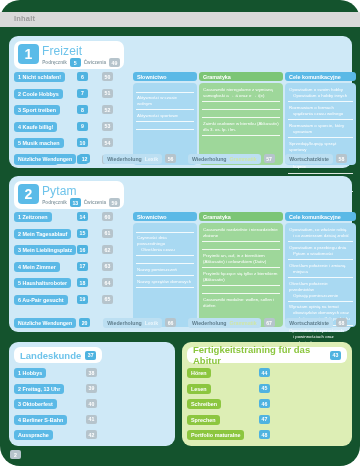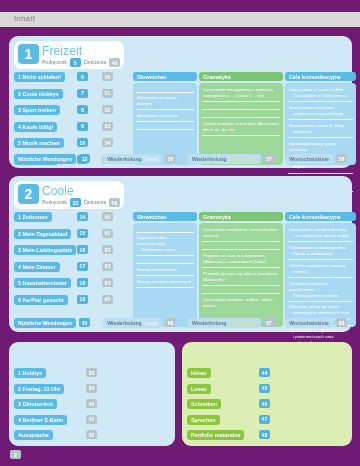--- a/index.html
+++ b/index.html
@@ -2,21 +2,21 @@
 <html><head>
 <meta charset="utf-8">
 <style>
   * { box-sizing: border-box; margin: 0; padding: 0; }
   html, body {
     width: 360px; height: 466px;
     background: #ffffff;
     font-family: "Liberation Sans", sans-serif;
     overflow: hidden;
   }
-  .page { position: relative; width: 360px; height: 466px; background:#701a75; }
+  .page { position: relative; width: 360px; height: 466px; background:#14532d;border-radius:20px; }
 
   
   .topbar {
     position: absolute; left: 0; top: 12px; width: 360px; height: 15px;
     background: #d9d9d9;
   }
   .topbar-label {
     position: absolute; left: 14px; top: 14px;
     font-size: 7.5px; font-weight: bold; color: #9a9a9a;
     letter-spacing: .2px;
@@ -276,21 +276,21 @@
       <div class="foot-item">
         <span class="foot-tag pale">Wortschatzkiste</span>
         <span class="chip grey">58</span>
       </div>
     </div>
   </div>
 
   <div class="unit blue unit2">
     <div class="unit-head">
       <div class="unit-num">2</div>
-      <div class="unit-title">Coole</div>
+      <div class="unit-title">Pytam</div>
       <div class="head-meta">
         <span>Podręcznik</span>
         <span class="chip cyan">13</span>
         <span>Ćwiczenia</span>
         <span class="chip grey">59</span>
       </div>
     </div>
 
     <div class="rows">
       <div class="row">
@@ -384,20 +384,24 @@
       </div>
       <span class="sp3"></span>
       <div class="foot-item">
         <span class="foot-tag pale">Wortschatzkiste</span>
         <span class="chip grey">68</span>
       </div>
     </div>
   </div>
 
   <div class="panel landeskunde">
+    <div class="panel-head">
+      <span class="panel-title">Landeskunde</span>
+      <span class="chip cyan">37</span>
+    </div>
     <div class="panel-rows">
       <div class="prow">
         <span class="prow-label">1 Hobbys</span>
         <span class="chip grey prow-page">38</span>
       </div>
       <div class="prow">
         <span class="prow-label">2 Freitag, 13 Uhr</span>
         <span class="chip grey prow-page">39</span>
       </div>
       <div class="prow">
@@ -409,20 +413,24 @@
         <span class="chip grey prow-page">41</span>
       </div>
       <div class="prow">
         <span class="prow-label">Aussprache</span>
         <span class="chip grey prow-page">42</span>
       </div>
     </div>
   </div>
 
   <div class="panel fertig">
+    <div class="panel-head">
+      <span class="panel-title">Fertigkeitstraining für das Abitur</span>
+      <span class="chip cyan">43</span>
+    </div>
     <div class="panel-rows">
       <div class="prow">
         <span class="prow-label">Hören</span>
         <span class="chip cyan prow-page">44</span>
       </div>
       <div class="prow">
         <span class="prow-label">Lesen</span>
         <span class="chip cyan prow-page">45</span>
       </div>
       <div class="prow">

